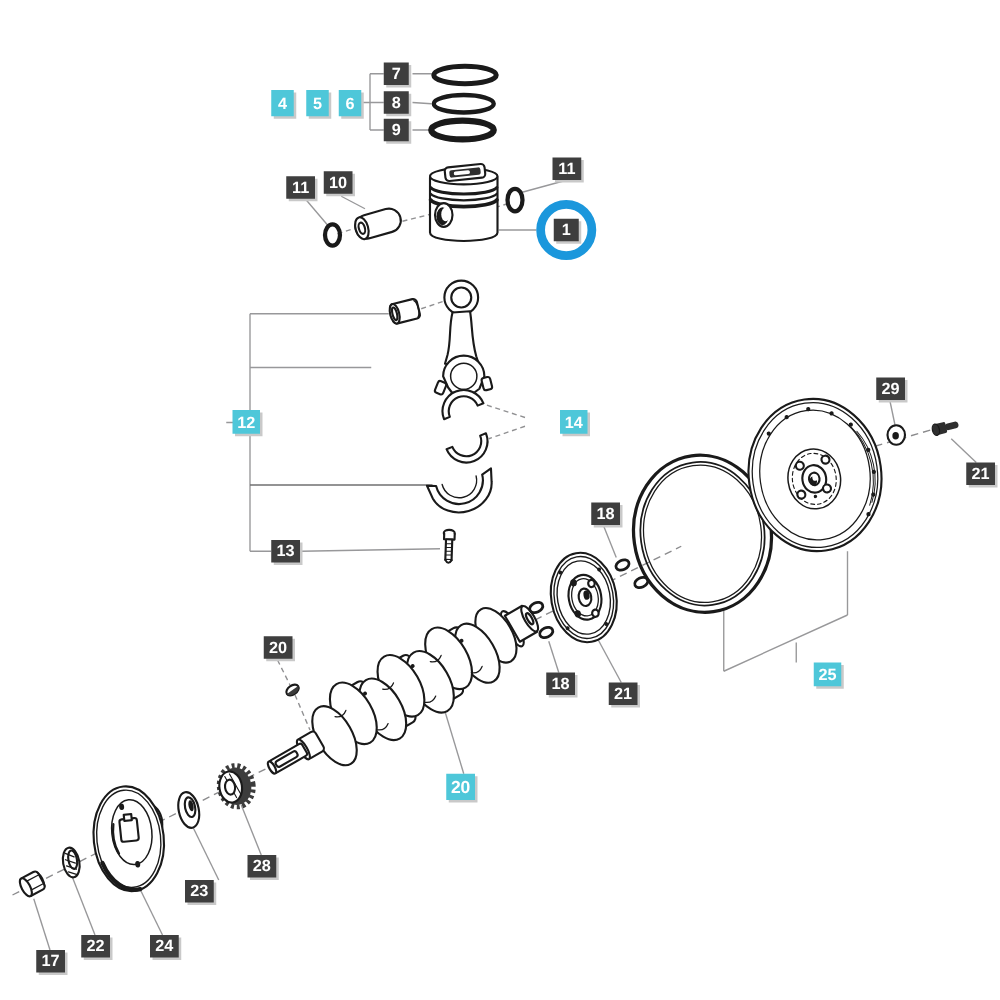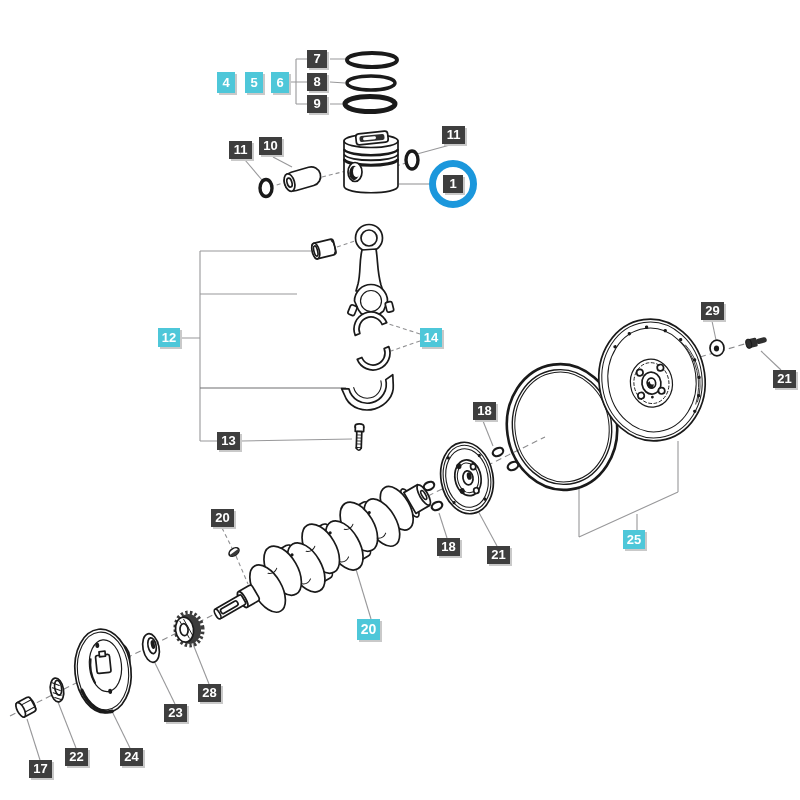--- a/index.html
+++ b/index.html
@@ -13,21 +13,21 @@
   .ldd{fill:none;stroke:#909092;stroke-width:1.1;stroke-dasharray:4 3;}
   .axis{fill:none;stroke:#8b8b8d;stroke-width:1.1;stroke-dasharray:6 4;}
   .dk{fill:#1a1a1a;stroke:none;}
   
   .lbl{position:absolute;background:#3e3e3e;color:#fff;font-weight:bold;font-size:13px;
        height:18px;line-height:18px;text-align:center;width:23px;
        box-shadow:2px 2px 0 #c9c9c9;z-index:3;cursor:pointer;}
   .lbl.sd{width:20px;}
   .lbl.teal{background:#4ec7d9;}
   .lbl.t456{width:18px;height:21px;line-height:21px;}
-  .lbl.t2{width:22px;height:19px;line-height:19px;}
+  .lbl.t2{width:22px;height:19px;line-height:19px;margin-left:28px;}
   .lbl.t20{width:23px;height:21px;line-height:21px;font-size:14px;}
   #sel-circle{position:absolute;left:429px;top:160px;width:48px;height:48px;box-sizing:border-box;
        border:7px solid #1b97dc;border-radius:50%;z-index:2;}
 </style>
 </head>
 <body>
 
 <div id="stage">
 
 <svg id="art" width="800" height="800" viewBox="0 0 800 800">
@@ -324,18 +324,18 @@
 <div class="lbl" style="left:217px;top:432px">13</div>
 <div class="lbl" style="left:701px;top:302px">29</div>
 <div class="lbl" style="left:773px;top:370px">21</div>
 <div class="lbl" style="left:473px;top:402px">18</div>
 <div class="lbl" style="left:487px;top:546px">21</div>
 <div class="lbl teal t2" style="left:623px;top:530px">25</div>
 <div class="lbl" style="left:437px;top:538px">18</div>
 <div class="lbl" style="left:211px;top:509px">20</div>
 <div class="lbl teal t20" style="left:357px;top:619px">20</div>
 <div class="lbl" style="left:198px;top:684px">28</div>
-<div class="lbl" style="left:164px;top:704px">23</div>
+<div class="lbl" style="left:148px;top:704px">23</div>
 <div class="lbl" style="left:120px;top:748px">24</div>
 <div class="lbl" style="left:65px;top:748px">22</div>
 <div class="lbl" style="left:29px;top:760px">17</div>
 
 </div>
 
 </body></html>

